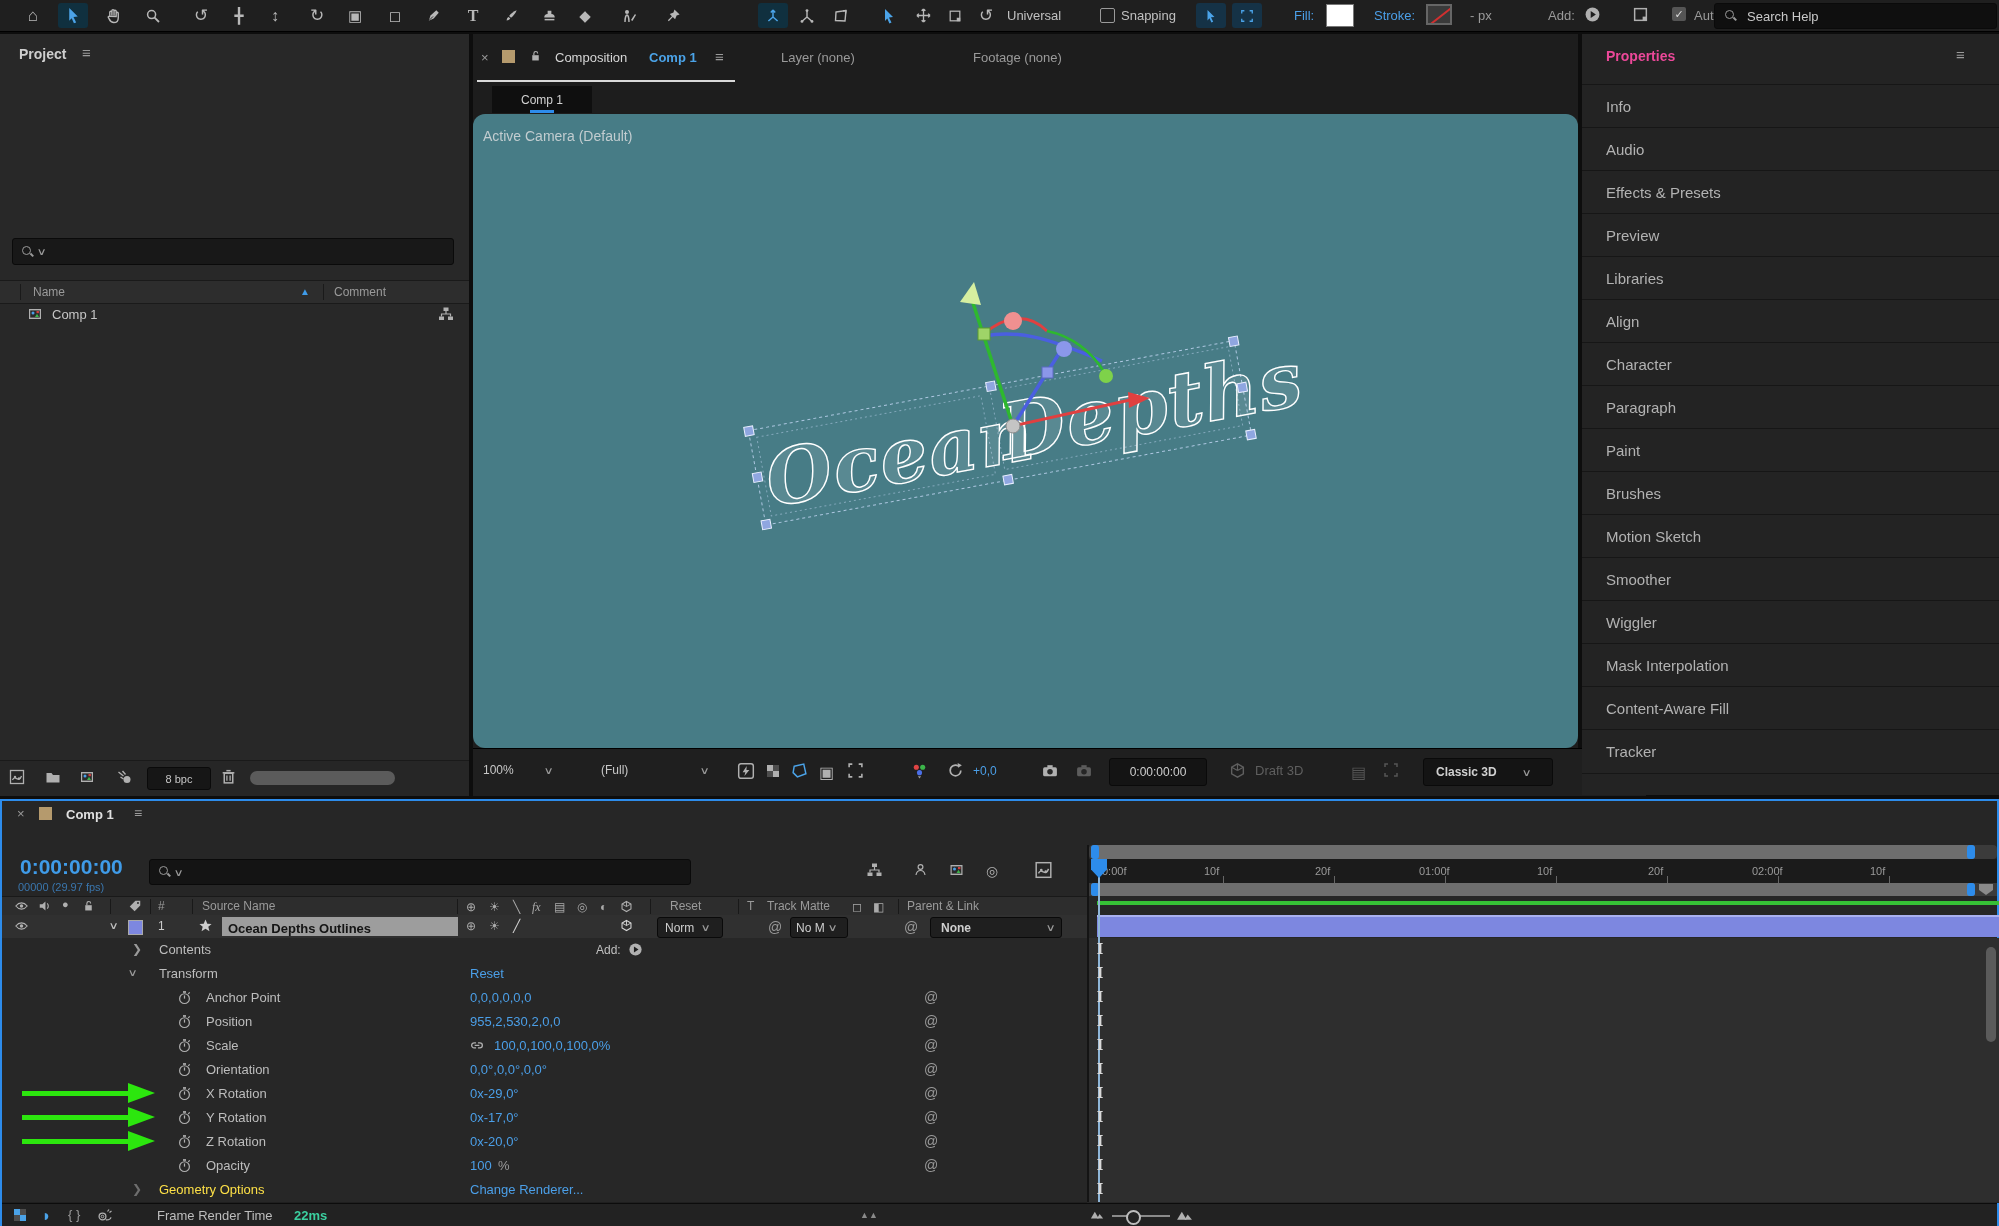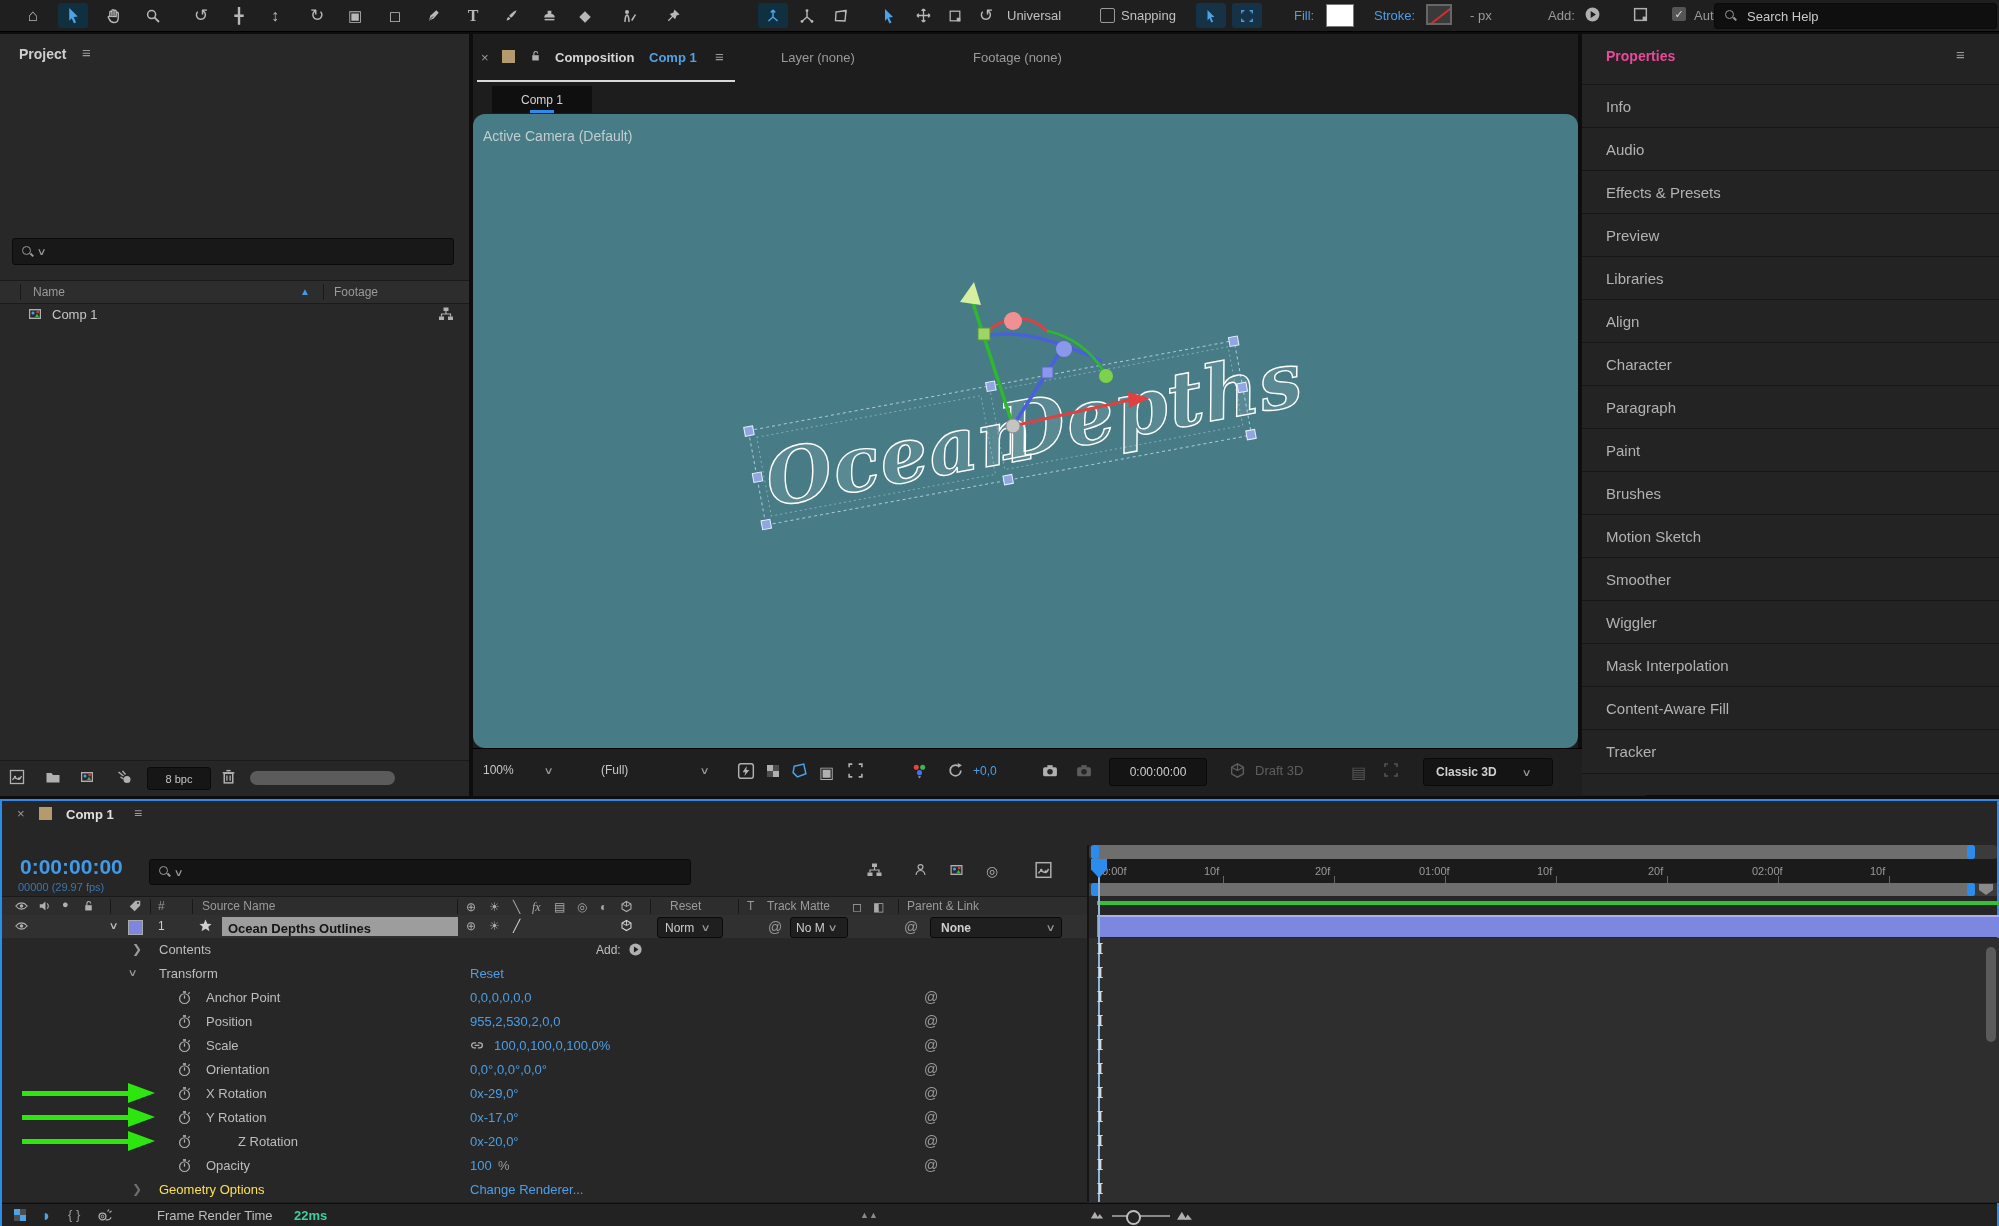--- a/index.html
+++ b/index.html
@@ -344,21 +344,21 @@
   <span class="chip" style="left:12px;top:204px;width:440px;height:25px;background:#181818;">
     <span class="mag" style="margin-left:9px;"></span>
     <span class="chev" style="margin-left:4px;">∨</span>
   </span>
 
   <div class="ab" style="left:0;top:246px;width:469px;height:22px;background:#2d2d2d;border-top:1px solid #1a1a1a;border-bottom:1px solid #1a1a1a;">
     <span class="ab" style="left:20px;top:3px;width:1px;height:16px;background:#1a1a1a;"></span>
     <span class="ab tx12 g" style="left:33px;top:4px;">Name</span>
     <span class="ab" style="left:300px;top:5px;color:#3f9be8;font-size:10px;">▲</span>
     <span class="ab" style="left:323px;top:3px;width:1px;height:16px;background:#1a1a1a;"></span>
-    <span class="ab tx12 g" style="left:334px;top:4px;">Footage</span>
+    <span class="ab tx12 g" style="left:334px;top:4px;">Comment</span>
   </div>
 
   <div class="ab" style="left:0;top:268px;width:469px;height:25px;">
     <span class="ic" style="position:absolute;left:26px;top:4px;">
           <svg width="18" height="16">
             <use href="#i-film"></use>
           </svg>
         </span>
     <span class="ab tx13" style="left:52px;top:5px;color:#c6c6c6;">Comp 1</span>
     <span class="ic" style="position:absolute;left:438px;top:4px;">
@@ -404,21 +404,21 @@
 <div class="pnl" style="left:473px;top:34px;width:1105px;height:761px;background:#1d1d1d;">
 
   <div class="ab" style="left:0;top:0;width:1105px;height:50px;">
     <span class="ab g tx13" style="left:8px;top:16px;">×</span>
     <span class="ab" style="left:29px;top:16px;width:13px;height:13px;background:#b59a6d;"></span>
     <span class="ic" style="position:absolute;left:56px;top:15px;">
           <svg width="13" height="14">
             <use href="#i-lock"></use>
           </svg>
         </span>
-    <span class="ab tx13" style="left:82px;top:16px;color:#d6d6d6;font-weight:bold;">Composition</span>
+    <span class="ab tx13" style="left:82px;top:16px;color:#d6d6d6;font-weight:normal;">Composition</span>
     <span class="ab tx13" style="left:176px;top:16px;color:#4ba3e8;font-weight:bold;">Comp 1</span>
     <span class="ab" style="left:242px;top:14px;font-size:15px;color:#9a9a9a;">≡</span>
     <span class="ab" style="left:4px;top:46px;width:258px;height:2px;background:#d9d9d9;"></span>
     <span class="ab tx13 g" style="left:308px;top:16px;">Layer (none)</span>
     <span class="ab tx13 g" style="left:500px;top:16px;">Footage (none)</span>
   </div>
 
   <div class="ab" style="left:19px;top:52px;width:100px;height:27px;background:#0f0f0f;display:flex;align-items:center;justify-content:center;">
     <span class="tx12" style="color:#d2d2d2;">Comp 1</span>
     <span class="ab" style="left:38px;top:24px;width:24px;height:3px;background:#2d8ceb;"></span>
@@ -832,21 +832,21 @@
     <span class="pname" style="left:204px;">Y Rotation</span>
     <span class="pval" style="left:468px;">0x-17,0°</span>
     <span class="pick">@</span>
   </div>
   <div class="prow" style="top:329px;">
     <span class="ic watch" style="left:175px;">
           <svg width="15" height="15">
             <use href="#i-watch"></use>
           </svg>
         </span>
-    <span class="pname" style="left:204px;margin-left:32px;">Z Rotation</span>
+    <span class="pname" style="left:204px;">Z Rotation</span>
     <span class="pval" style="left:468px;">0x-20,0°</span>
     <span class="pick">@</span>
   </div>
   <div class="prow" style="top:353px;">
     <span class="ic watch" style="left:175px;">
           <svg width="15" height="15">
             <use href="#i-watch"></use>
           </svg>
         </span>
     <span class="pname" style="left:204px;">Opacity</span>

